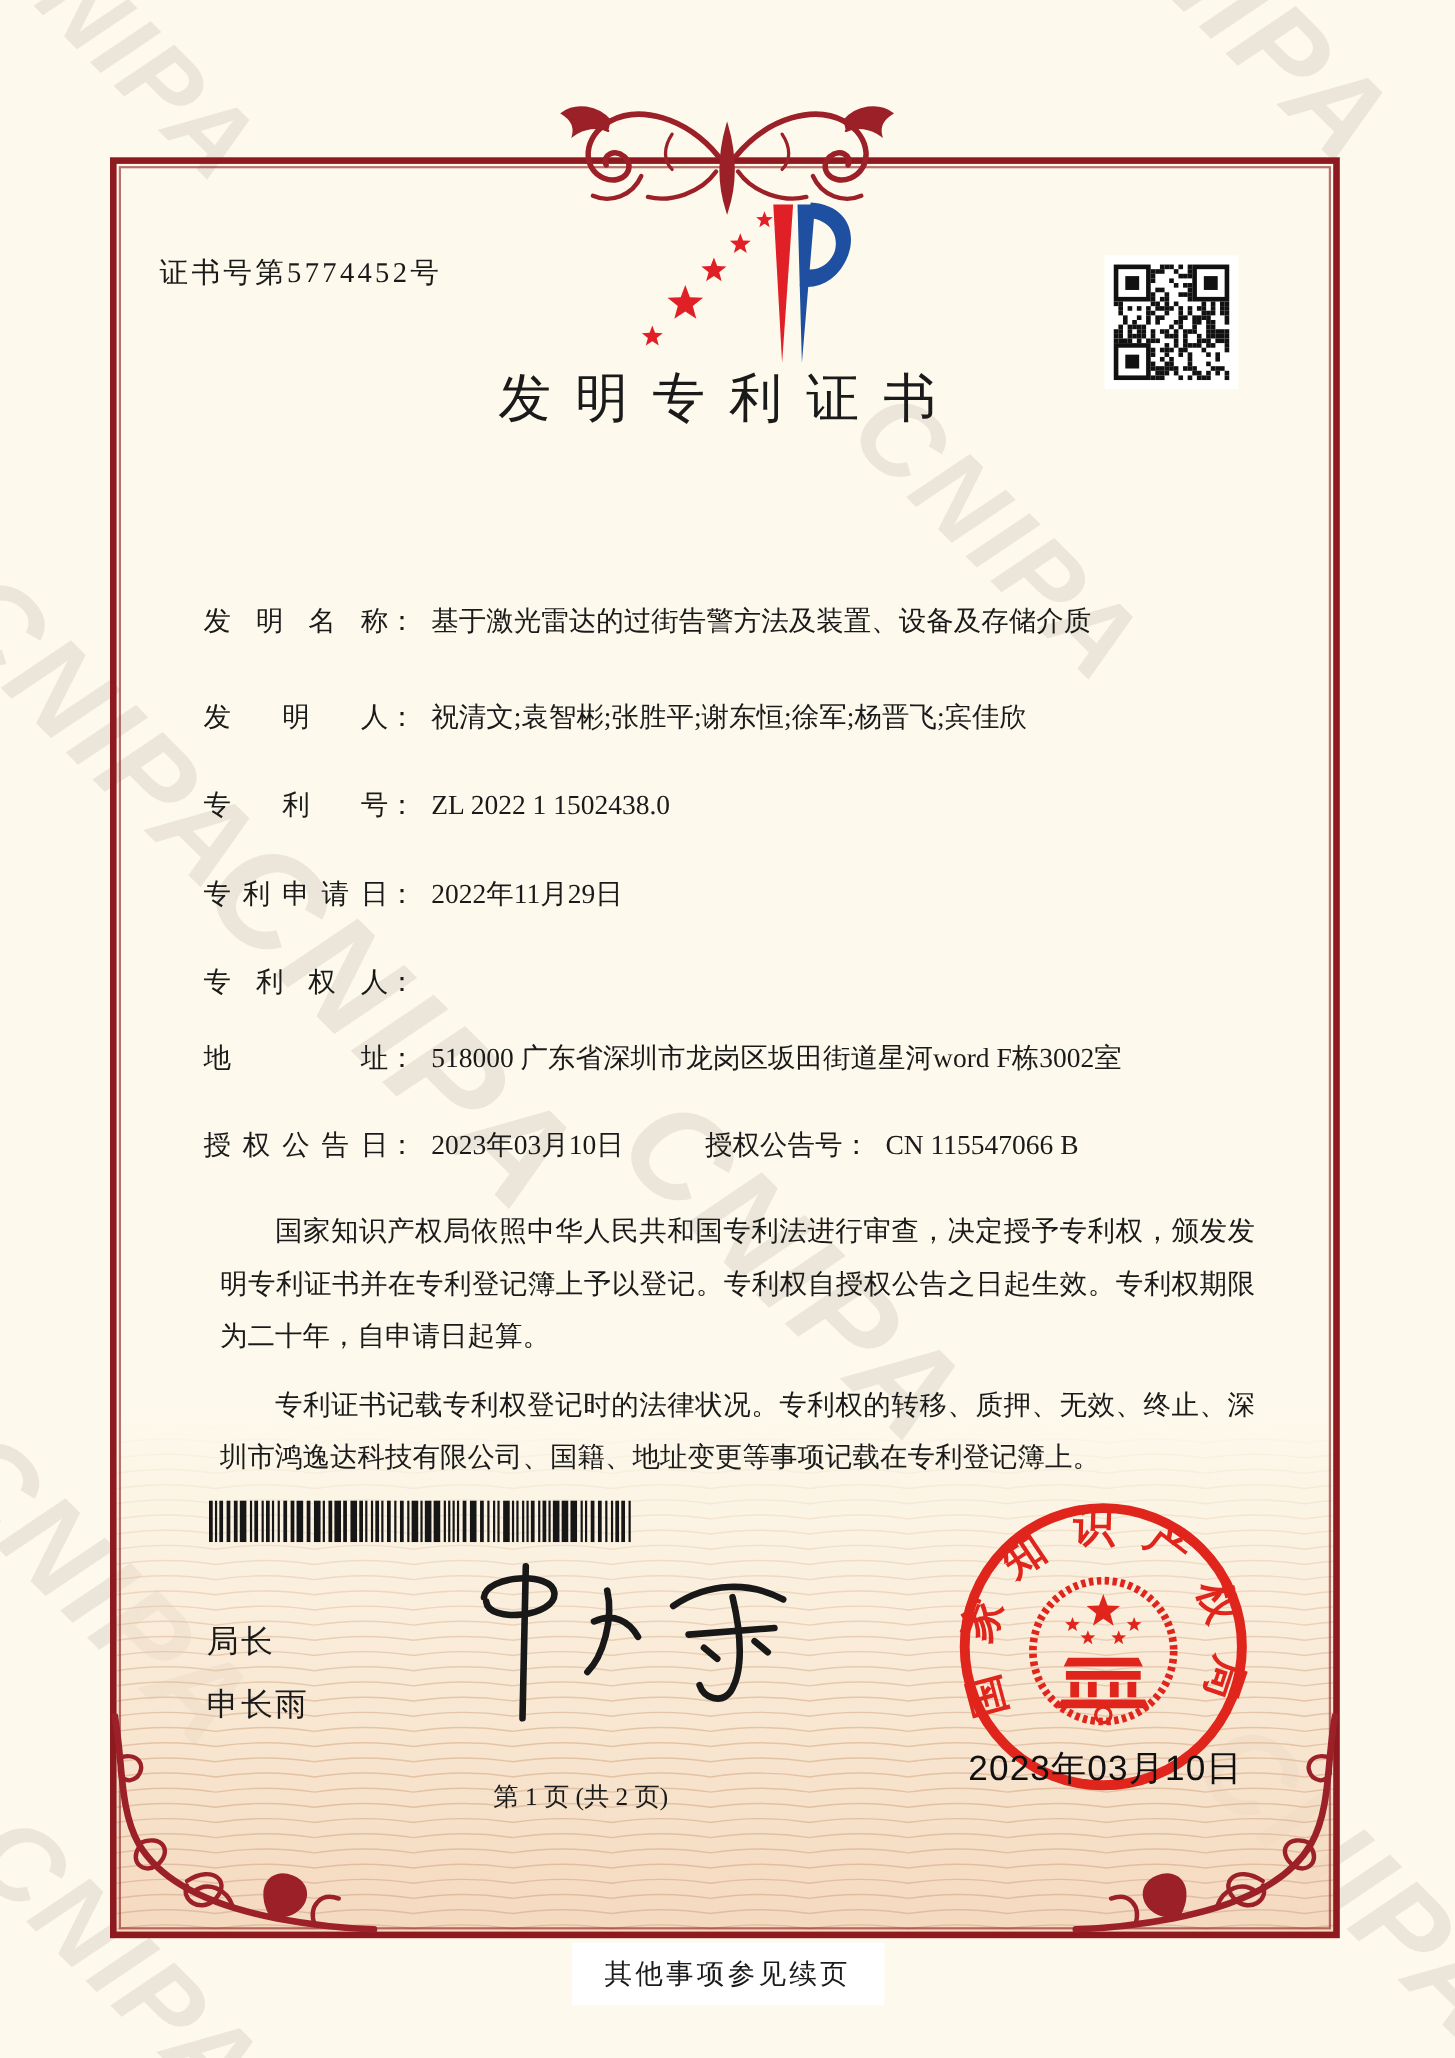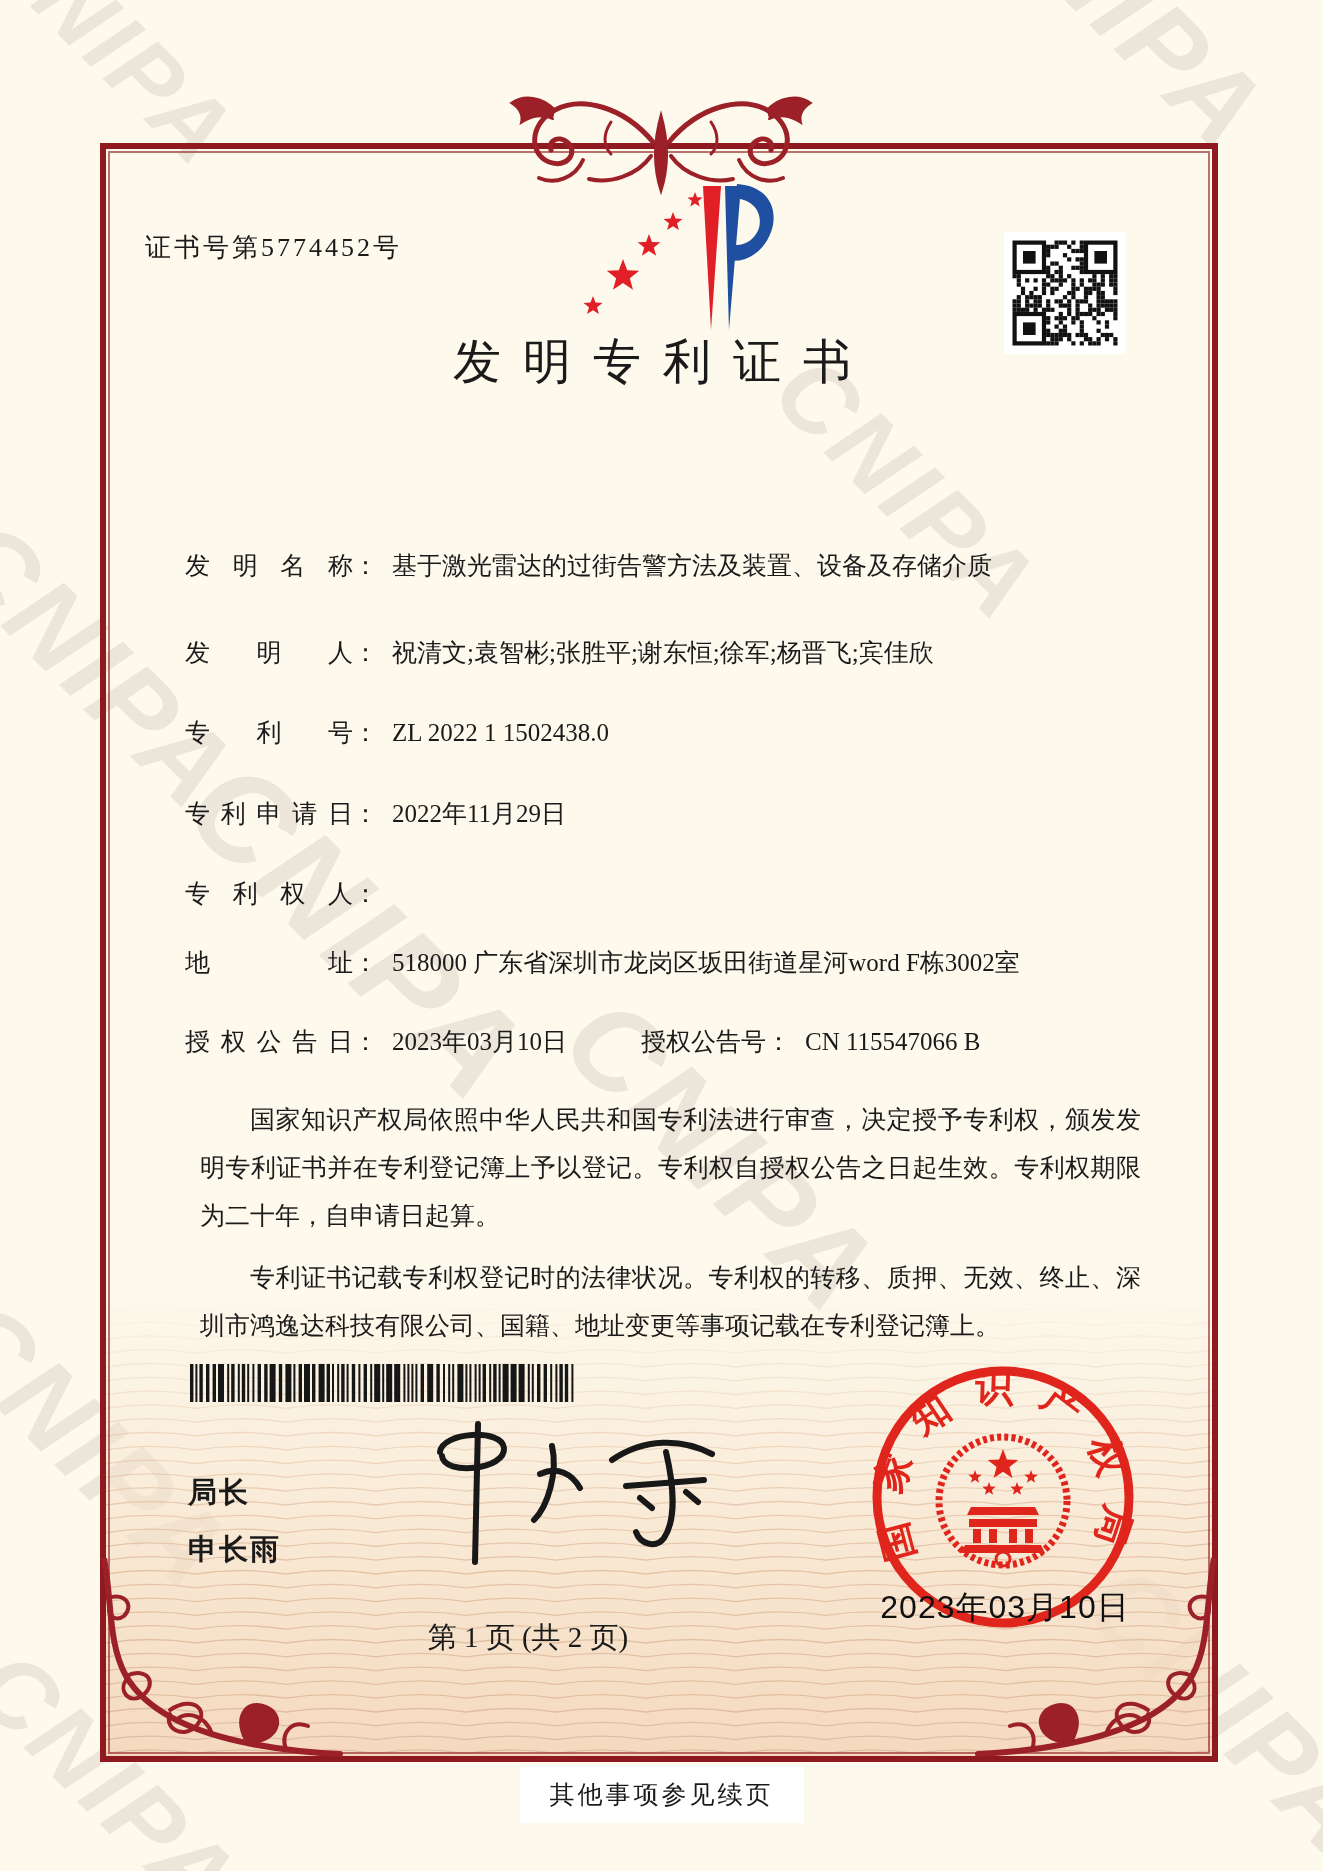--- a/index.html
+++ b/index.html
@@ -38,25 +38,25 @@
   .fcolon{margin-right:14px;}
   .fvalue{display:inline-block;}
   .fvalue.wrapv{max-width:716px;}
   .flabel2{display:inline-block;margin-left:74px;}
   
   .paras{left:184px;top:1096px;width:957px;font-size:25px;line-height:1.92;text-align:justify;}
   .paras p{margin:0 0 14px 16px;text-indent:2em;}
   
   #barcode{left:190px;top:1364px;}
   
-  .director{left:188px;font-family:"Liberation Sans","DejaVu Sans",sans-serif;font-weight:700;font-size:29px;letter-spacing:2px;}
+  .director{left:188px;font-family:"Liberation Sans","DejaVu Sans",sans-serif;font-weight:400;font-size:29px;letter-spacing:2px;}
   
   .sealdate{left:870px;top:1586px;width:270px;text-align:center;font-size:32px;font-family:"Liberation Sans","DejaVu Sans",sans-serif;color:#101010;letter-spacing:1px;}
   
-  .pagefoot{left:0;top:1618px;width:1056px;text-align:center;font-size:29px;z-index:3;}
+  .pagefoot{left:0;top:1618px;width:1056px;text-align:center;font-size:23px;z-index:3;}
   .contnote{left:0;top:1766px;width:1323px;text-align:center;z-index:3;}
   .contnote span{display:inline-block;background:#ffffff;padding:12px 30px;font-size:25px;letter-spacing:3px;}
   svg{display:block;}
 </style>
 </head>
 <body>
 
 <span class="wm" style="left:-45px;top:-15px;font-size:95px;">CNIPA</span>
 <span class="wm" style="left:945px;top:-60px;font-size:110px;">CNIPA</span>
 <span class="wm" style="left:-85px;top:600px;font-size:110px;">CNIPA</span>

